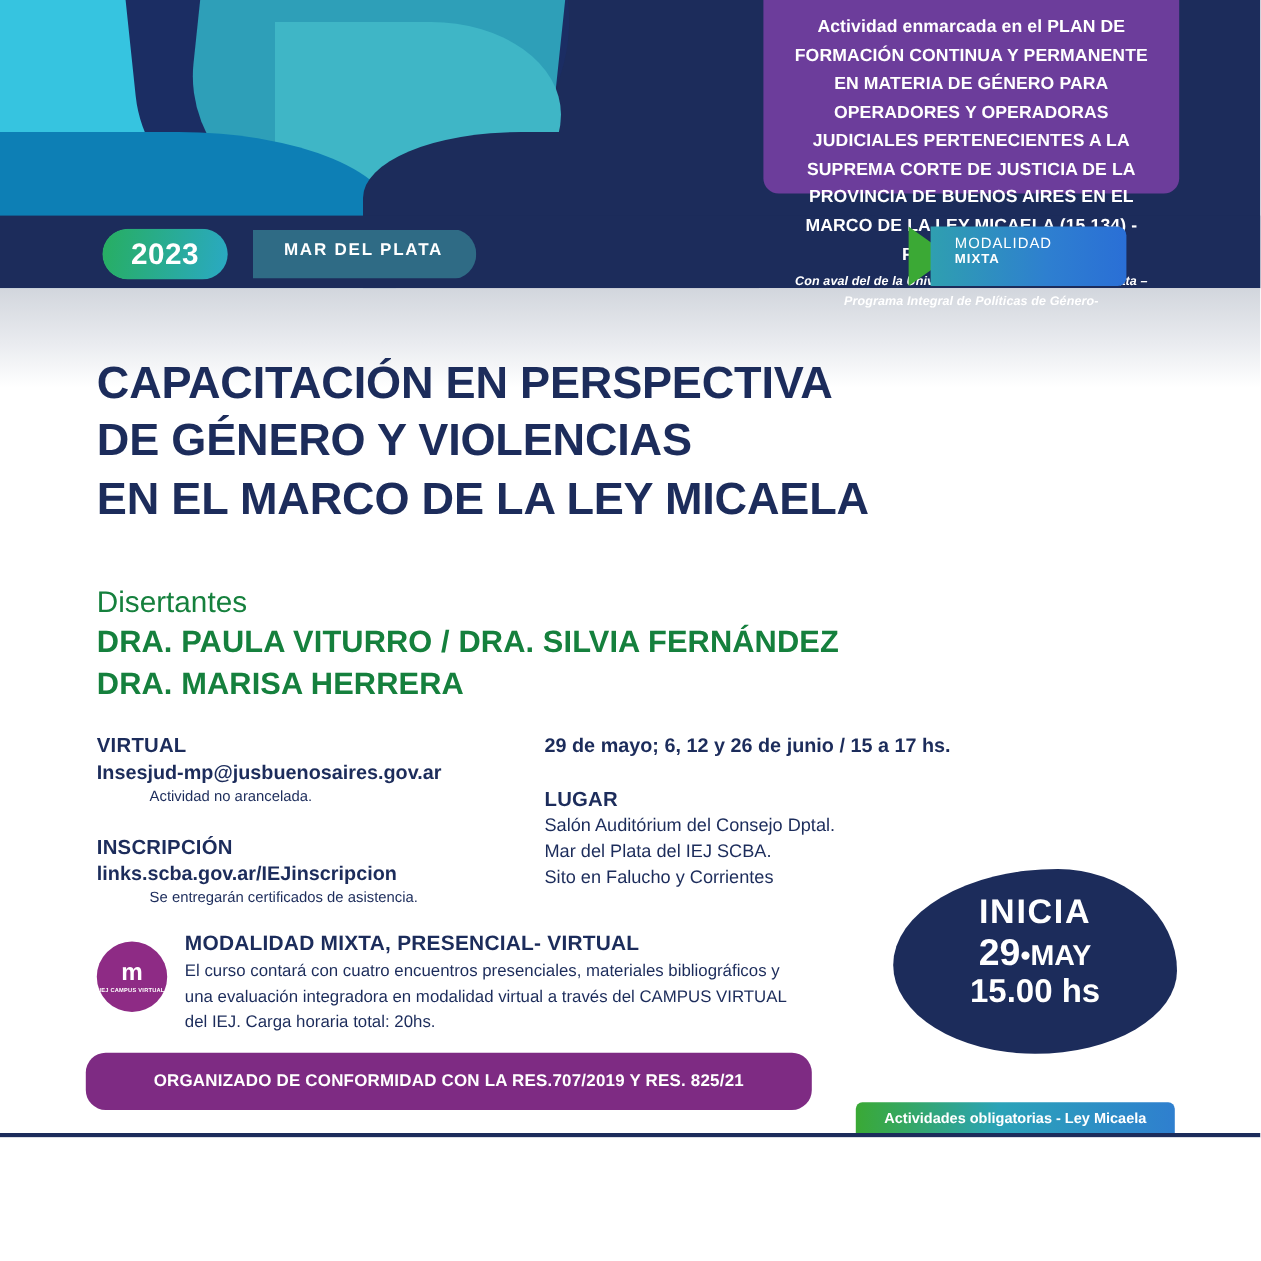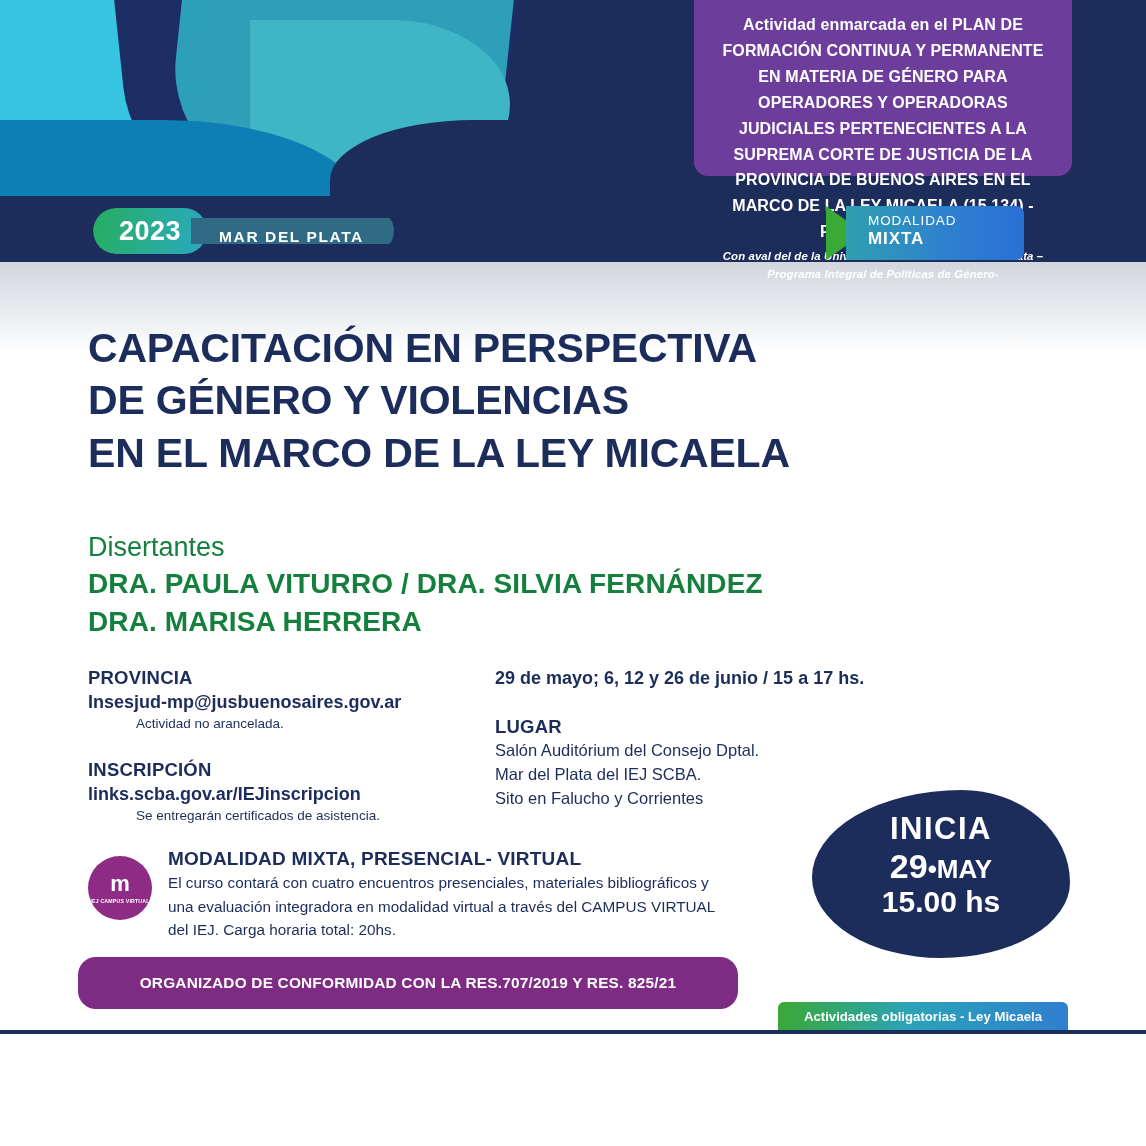--- a/index.html
+++ b/index.html
@@ -114,39 +114,40 @@
   
   .year-pill {
     position: absolute;
     left: 93px; top: 208px;
     height: 46px;
     display: flex;
     align-items: center;
     border-radius: 23px;
     overflow: hidden;
     z-index: 6;
+    gap: 39px;
   }
   .year-pill .yr {
     background: linear-gradient(100deg, #27ae60 0%, #2aa9c4 100%);
     color: #ffffff;
     font-size: 27px;
     font-weight: bold;
     padding: 0 26px 0 26px;
     height: 46px;
     line-height: 46px;
     border-radius: 23px;
     letter-spacing: .5px;
   }
   .year-pill .city {
     background: #2f6b85;
     color: #ffffff;
     font-size: 15.5px;
     font-weight: bold;
     letter-spacing: 1.6px;
-    height: 26px;
+    height: 44px;
     line-height: 38px;
     padding: 0 30px 0 28px;
     margin-left: -16px;
     border-radius: 0 6px 6px 0;
     order: 2;
   }
 
   
   .modalidad {
     position: absolute;
@@ -165,21 +166,21 @@
   .modalidad .body {
     position: absolute;
     left: 20px; top: 0;
     width: 178px; height: 54px;
     background: linear-gradient(90deg, #2f9fb0 0%, #2e7fd0 60%, #2a6fd6 100%);
     border-radius: 0 8px 8px 0;
     color: #ffffff;
     padding: 7px 0 0 22px;
   }
   .modalidad .l1 { font-size: 13.5px; letter-spacing: .9px; line-height: 1.15; }
-  .modalidad .l2 { font-size: 17px; font-weight: bold; letter-spacing: .9px; line-height: 1.15; }
+  .modalidad .l2 { font-size: 12px; font-weight: bold; letter-spacing: .9px; line-height: 1.15; }
 
   
   .grey-wash {
     position: absolute;
     left: 0; top: 262px;
     width: 1146px; height: 90px;
     background: linear-gradient(180deg, #d2d6dd 0%, #e9ebef 55%, #ffffff 100%);
   }
 
   
@@ -322,21 +323,21 @@
   </div>
 
   <div class="speakers">
     <div class="lbl">Disertantes</div>
     <div class="nm">DRA. PAULA VITURRO / DRA. SILVIA FERNÁNDEZ</div>
     <div class="nm">DRA. MARISA HERRERA</div>
   </div>
 
   <div class="col-left">
     <div class="blk">
-      <div class="h">PROVINCIA</div>
+      <div class="h">VIRTUAL</div>
       <div class="b">Insesjud-mp@jusbuenosaires.gov.ar</div>
       <div class="s">Actividad no arancelada.</div>
     </div>
     <div class="blk">
       <div class="h">INSCRIPCIÓN</div>
       <div class="b">links.scba.gov.ar/IEJinscripcion</div>
       <div class="s">Se entregarán certificados de asistencia.</div>
     </div>
   </div>
 

